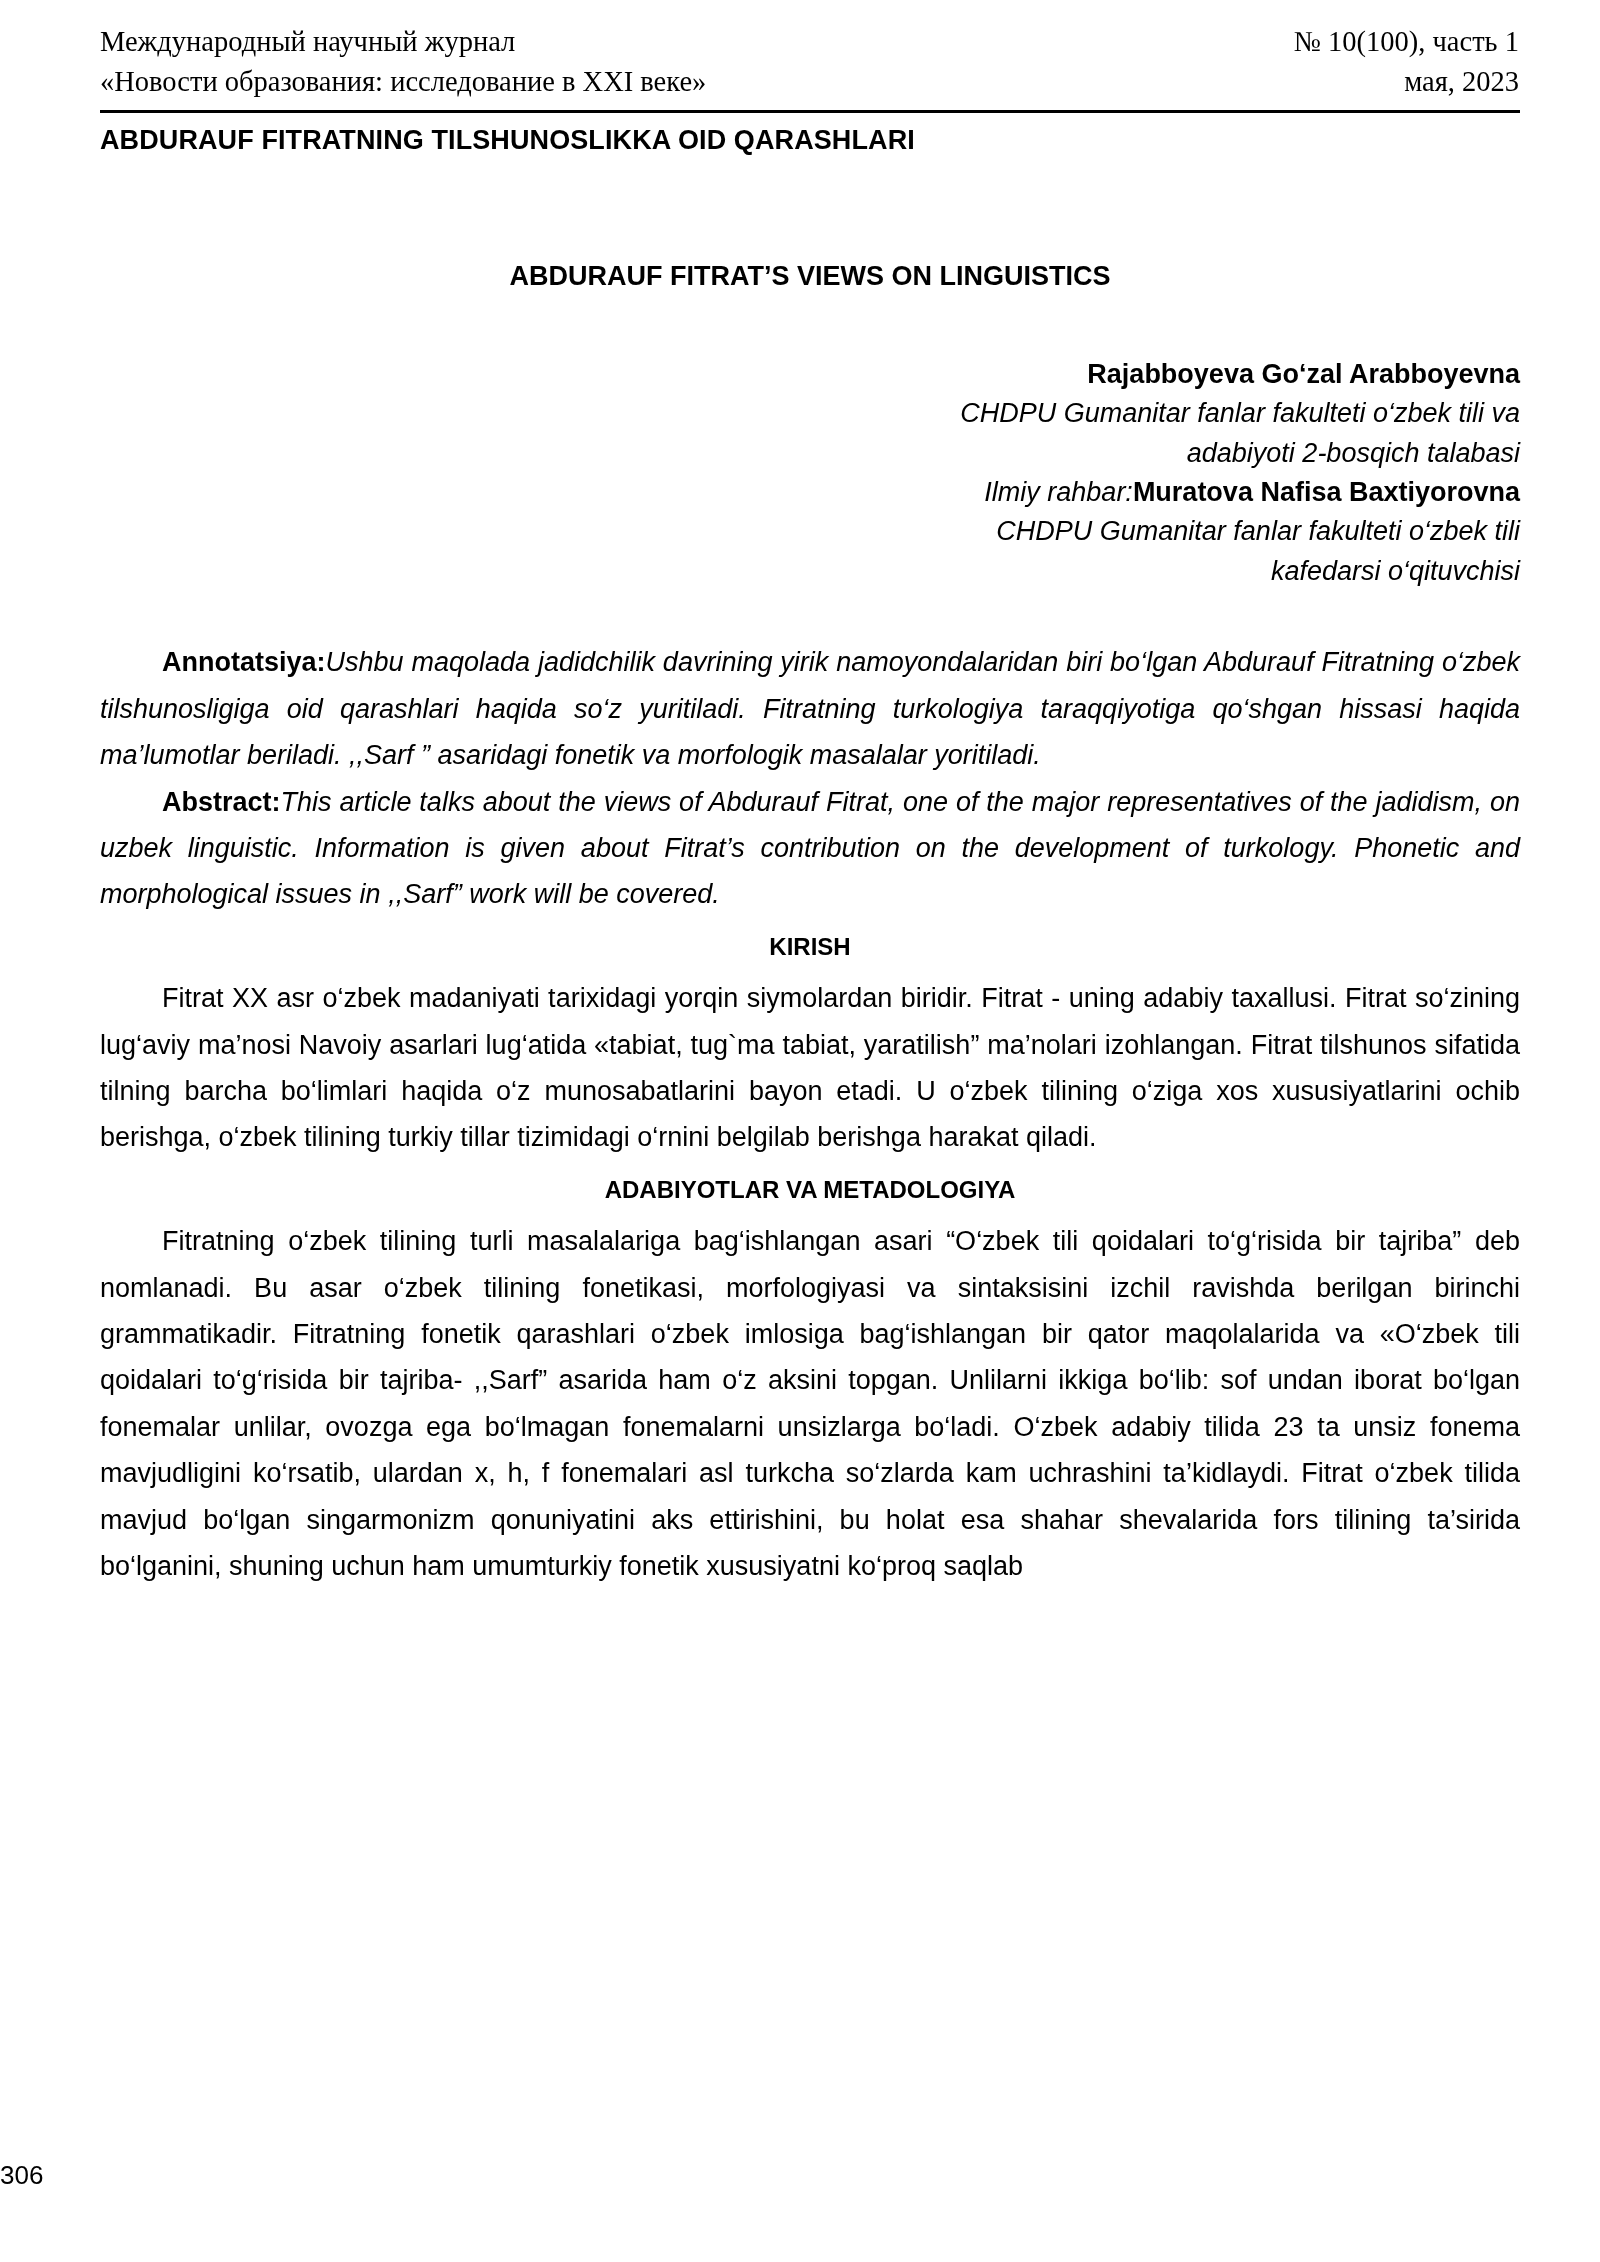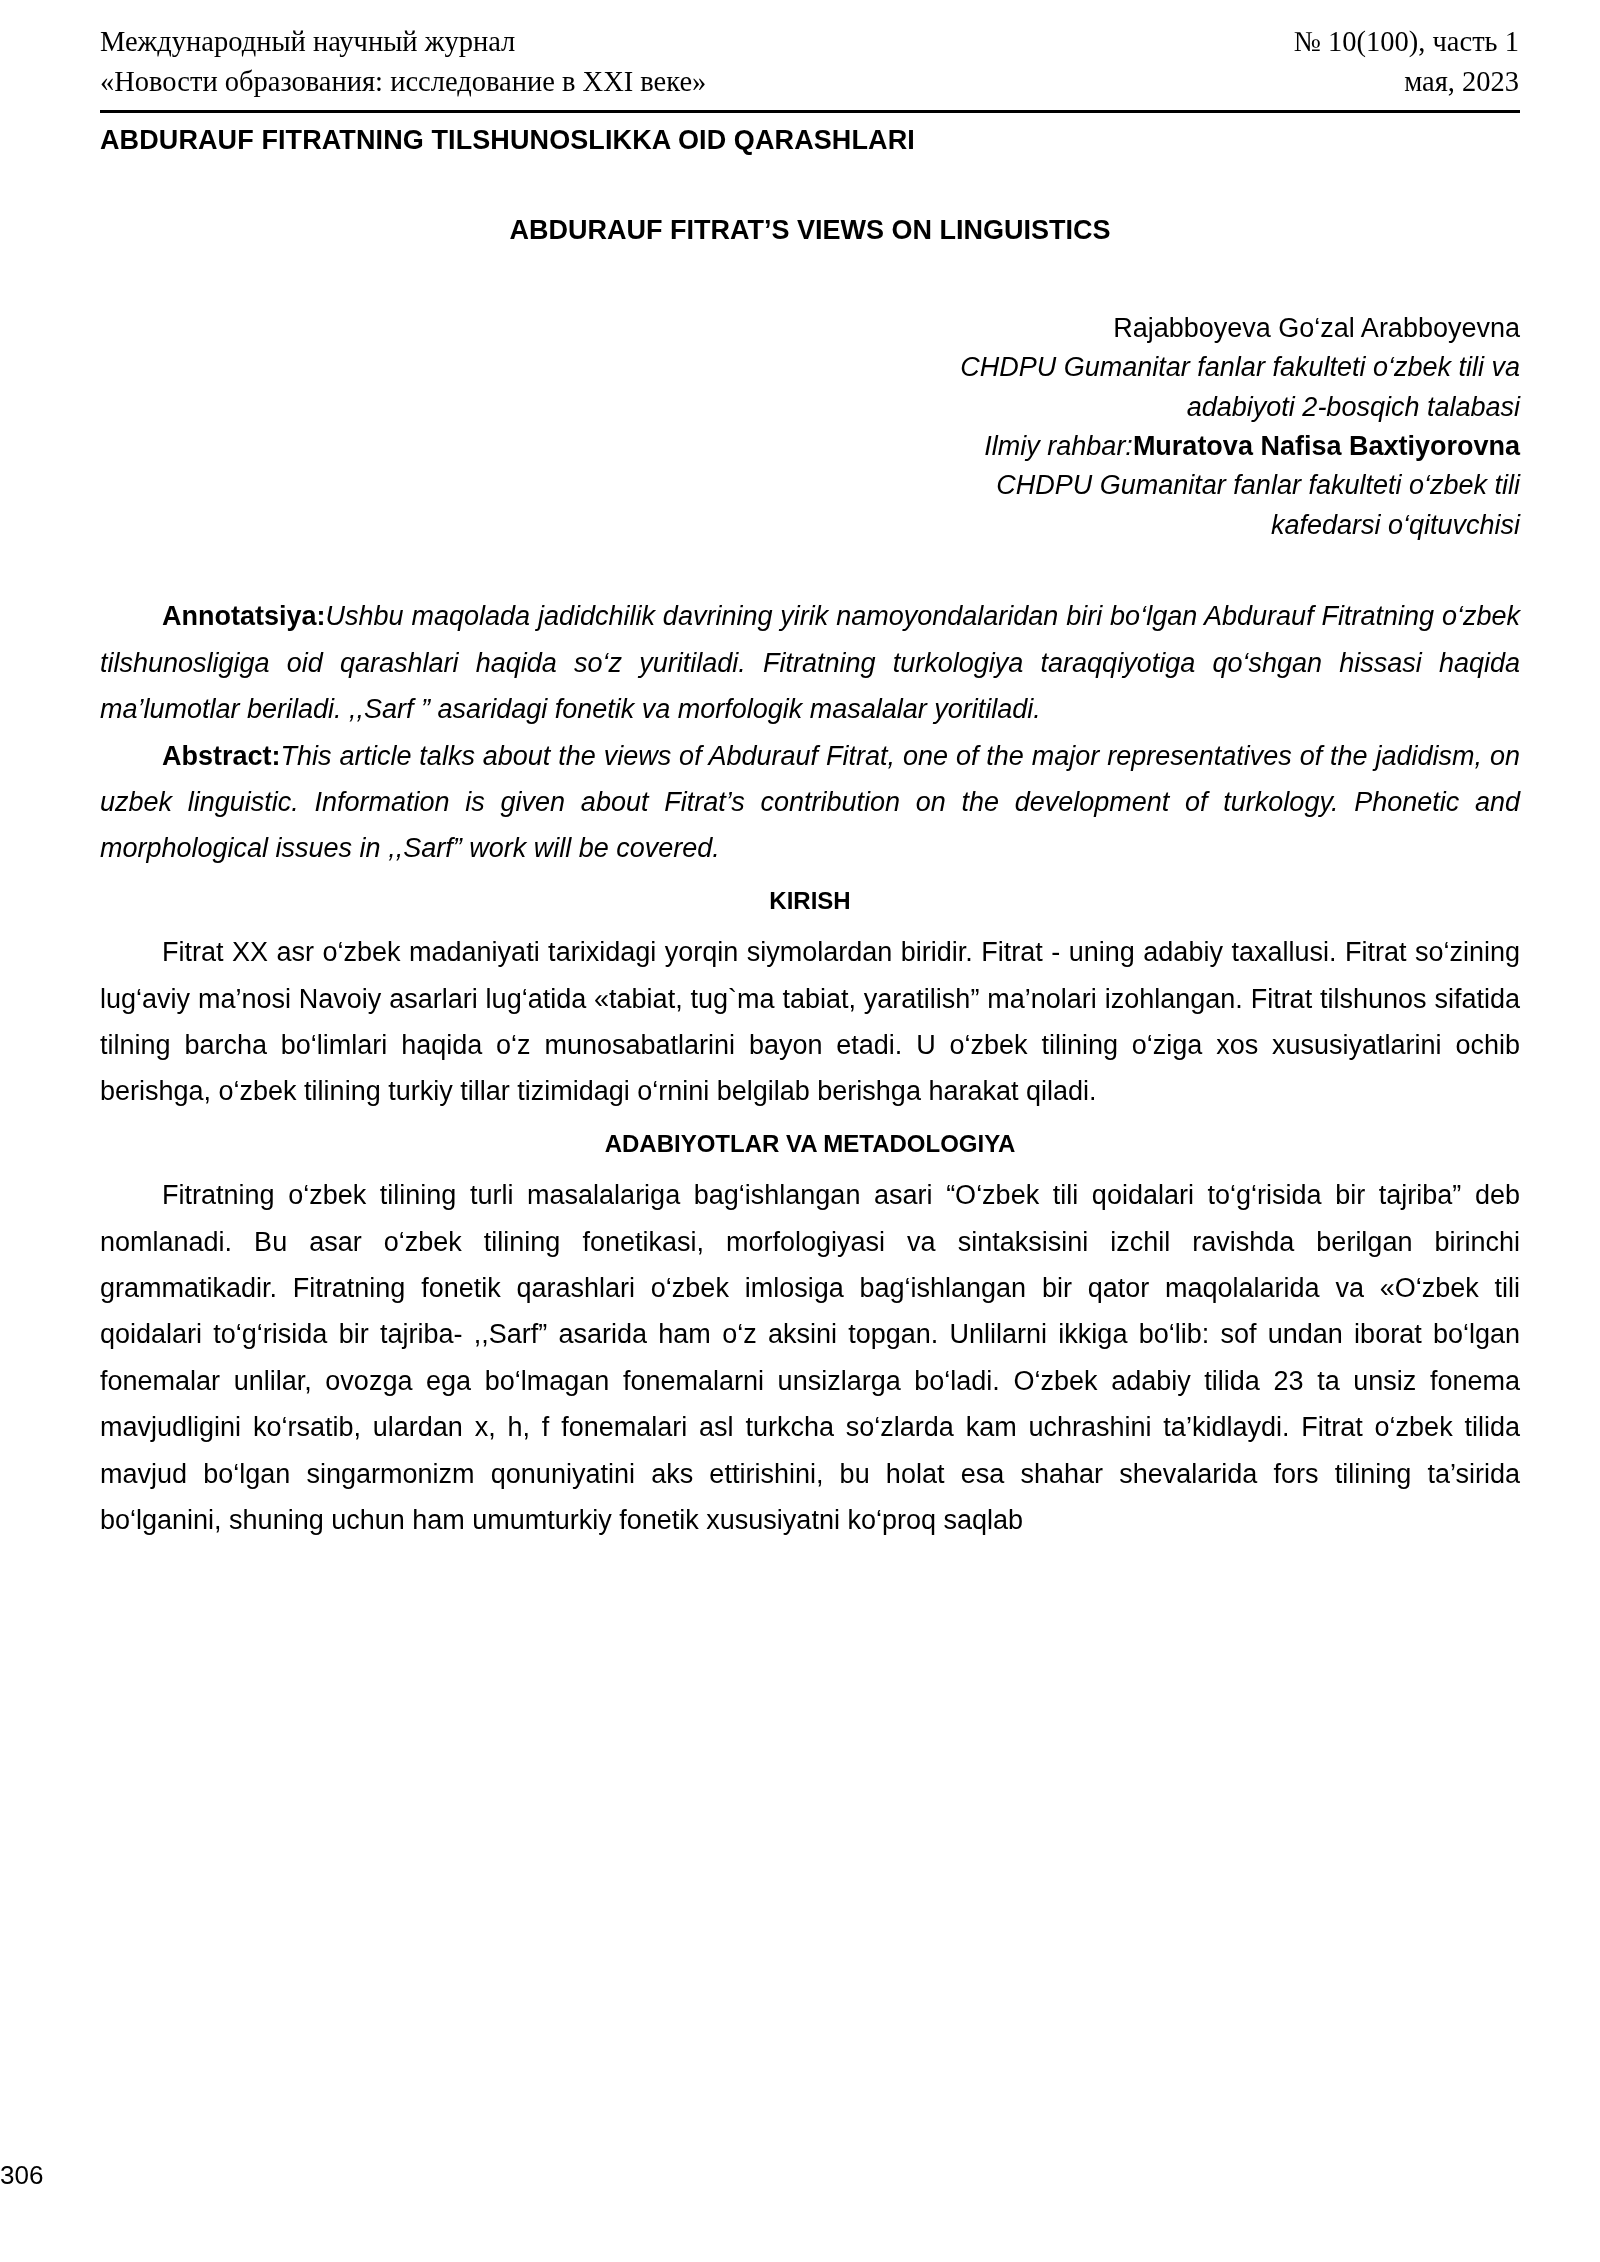--- a/index.html
+++ b/index.html
@@ -57,33 +57,33 @@
     text-align: left;
     letter-spacing: 0.1px;
     margin: 9px 0 0 0;
     line-height: 1.35;
   }
   .doc-title-en {
     font-family: "Liberation Sans", sans-serif;
     font-weight: bold;
     font-size: 27px;
     text-align: center;
-    margin: 54px 0 0 0;
+    margin: 100px 0 0 0;
     line-height: 1.35;
   }
 
   
   .author-block {
     text-align: right;
     margin: 60px 0 0 0;
     font-size: 27px;
     line-height: 1.46;
   }
   .author-name {
-    font-weight: normal;
+    font-weight: bold;
     display: block;
   }
   .author-aff {
     font-style: italic;
     display: block;
   }
   .supervisor-line {
     display: block;
     font-style: italic;
   }

